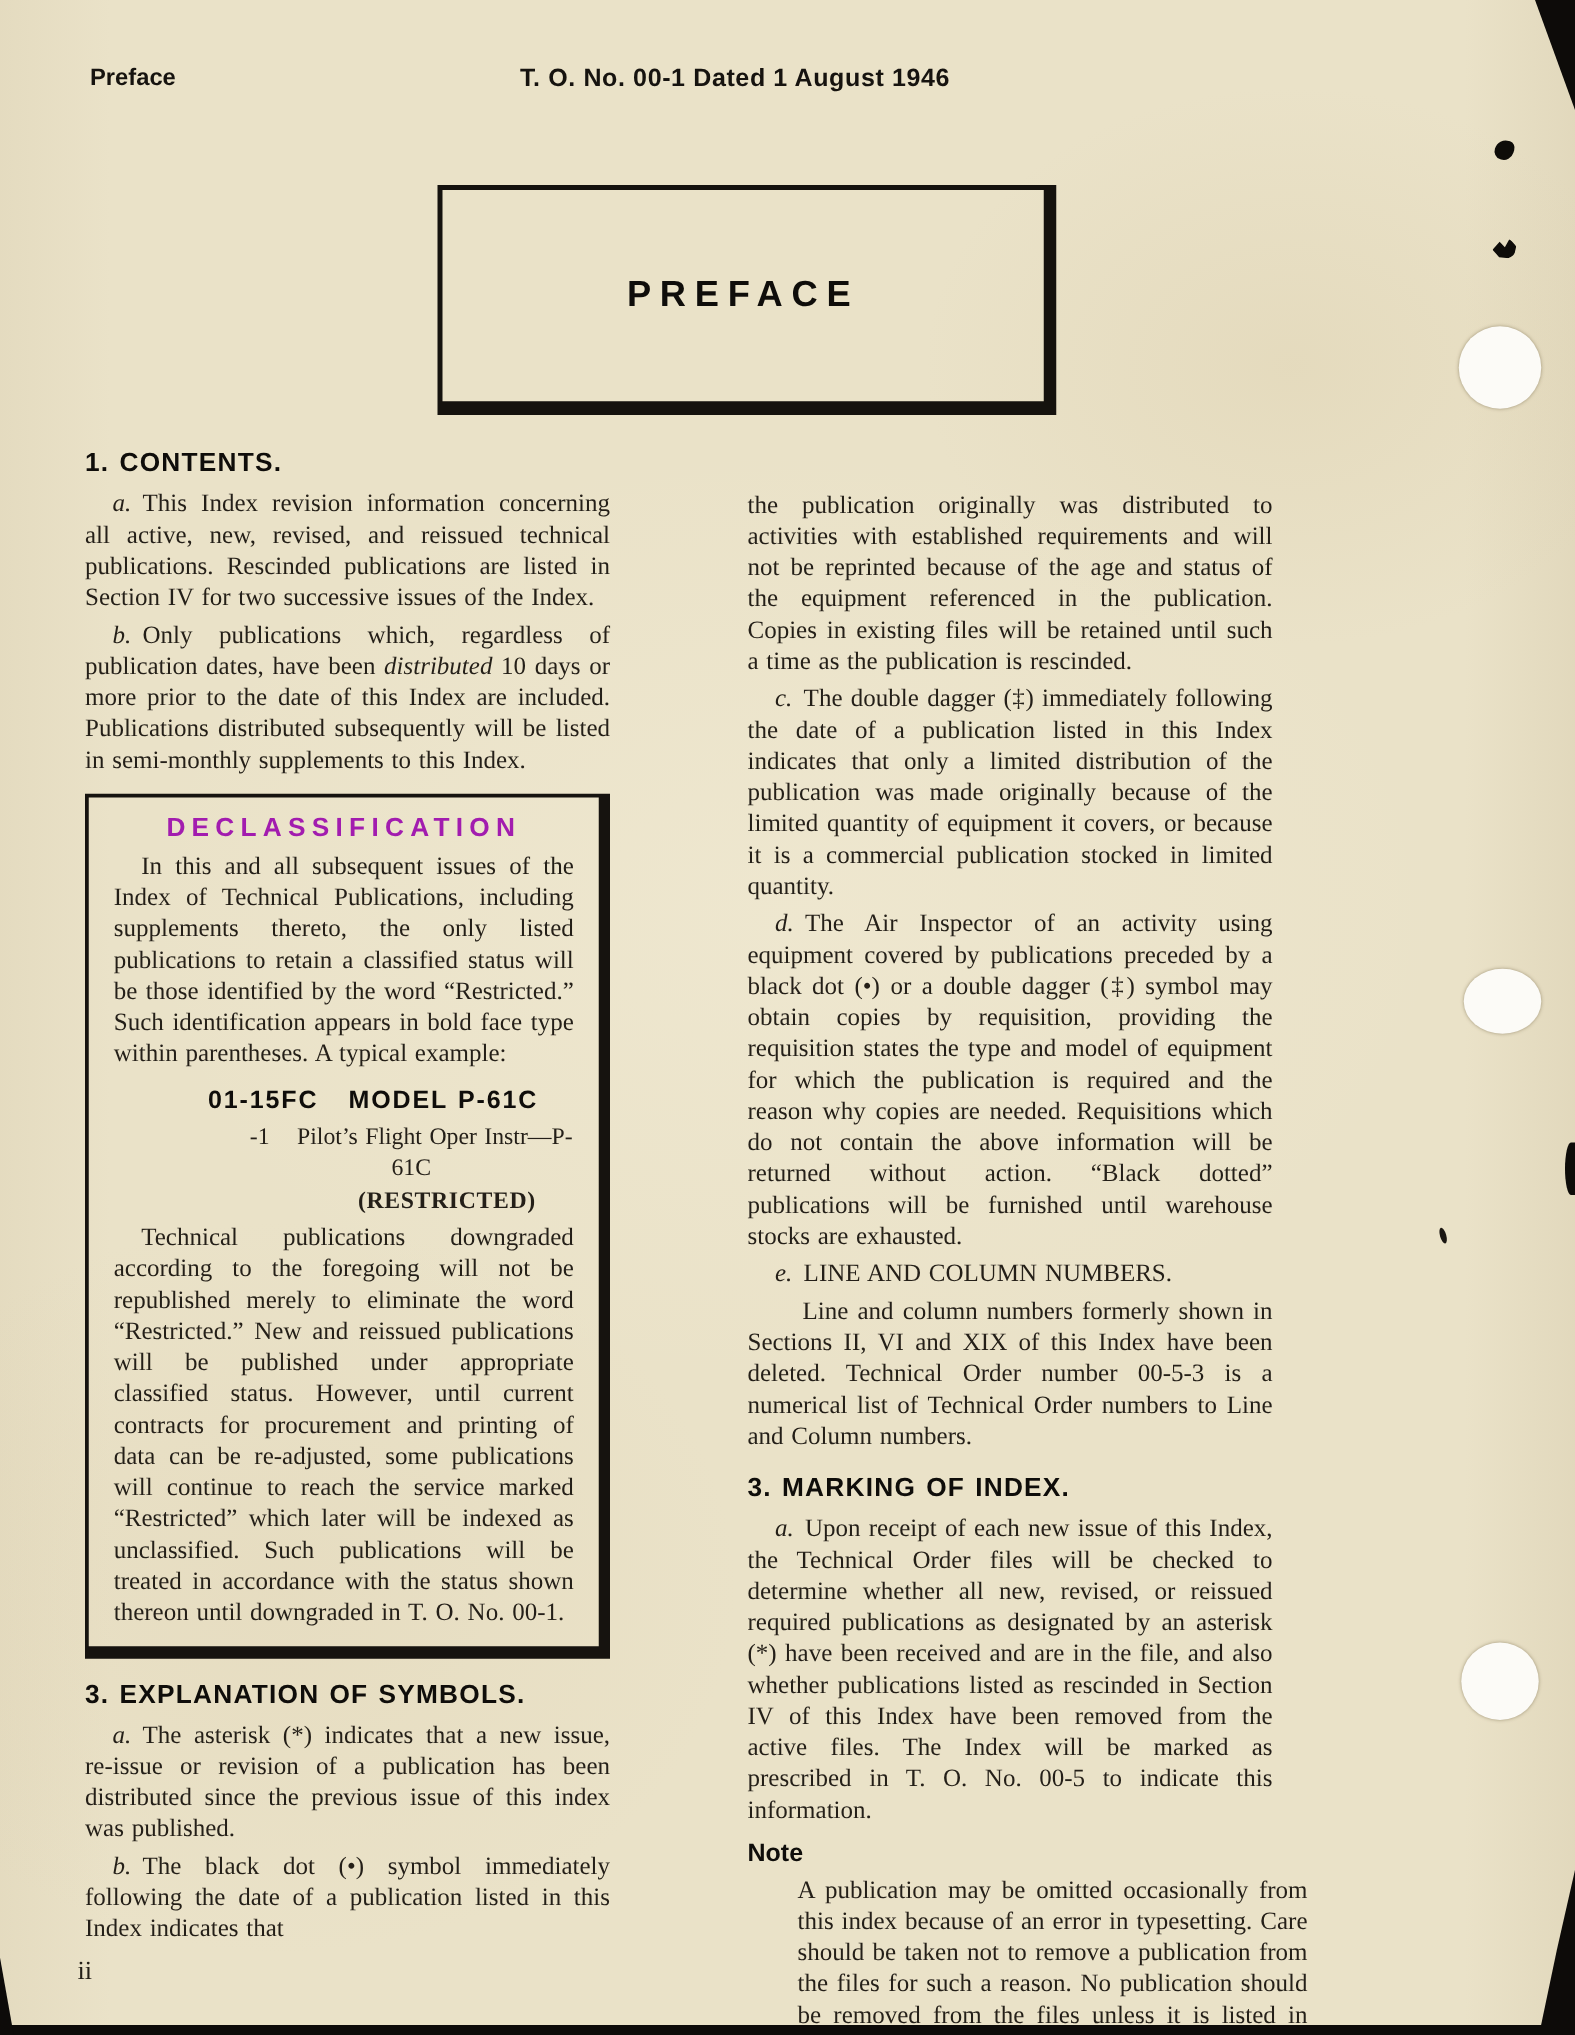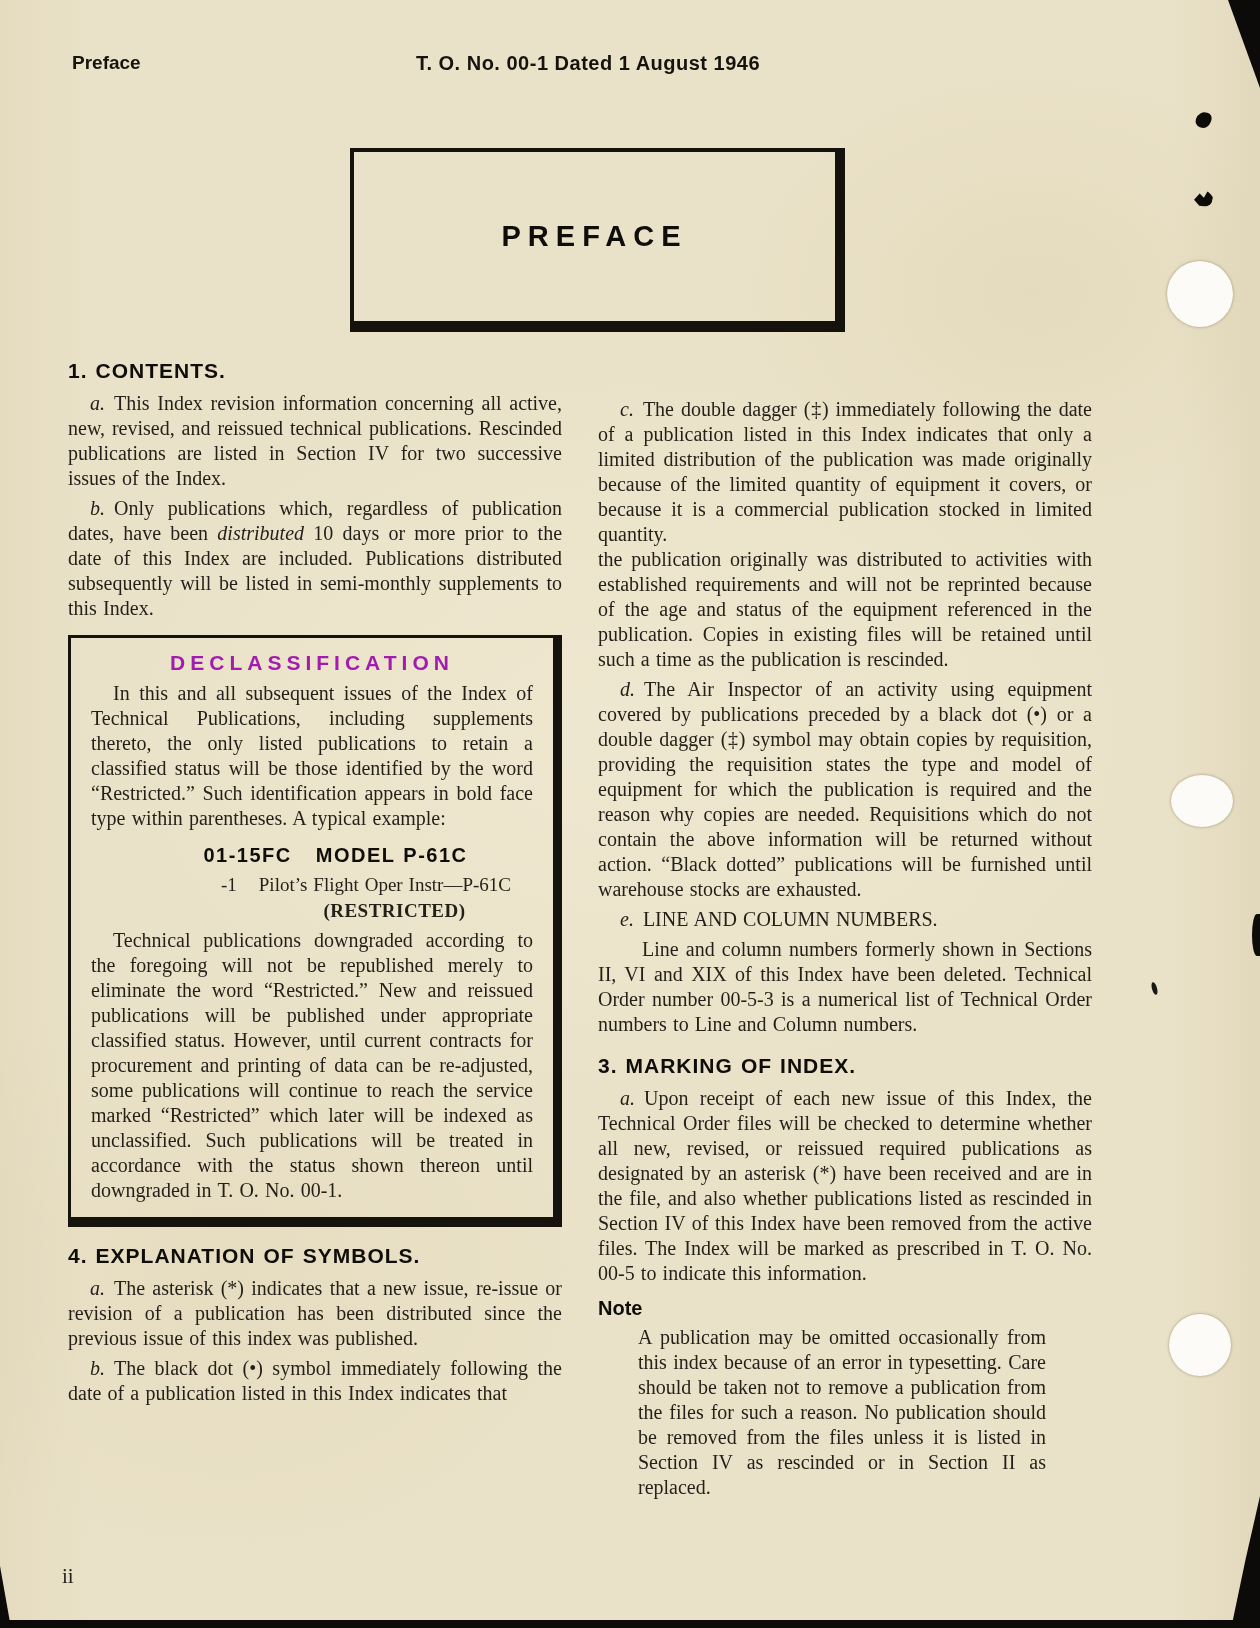--- a/index.html
+++ b/index.html
@@ -16,21 +16,21 @@
   }
   .header{position:absolute;left:68px;top:52px;width:1024px;height:26px;}
   .header-left{position:absolute;left:4px;top:0;font-family:"Liberation Sans",sans-serif;font-weight:bold;font-size:19px;color:#16130f;}
   .header-center{position:absolute;left:16px;right:0;top:0;text-align:center;font-family:"Liberation Sans",sans-serif;font-weight:bold;font-size:20px;letter-spacing:.5px;color:#16130f;}
   .preface-box{
     position:absolute;left:350px;top:148px;width:481px;height:169px;
     border:solid #15120e;border-width:4px 10px 11px 4px;
     display:flex;align-items:center;justify-content:center;
   }
   .preface-title{font-family:"Liberation Sans",sans-serif;font-weight:bold;font-size:29px;letter-spacing:7px;color:#0f0d0a;}
-  .col{position:absolute;width:494px;font-size:20px;line-height:25px;text-align:justify;word-spacing:.06em;}
+  .col{position:absolute;width:420px;font-size:20px;line-height:25px;text-align:justify;word-spacing:.06em;}
   .col-left{left:68px;top:358px;}
   .col-right{left:598px;top:392px;}
   .sec-heading{font-family:"Liberation Sans",sans-serif;font-weight:bold;font-size:21px;letter-spacing:1px;color:#0f0d0a;margin:16px 0 8px 0;text-align:left;}
   .sec-heading.first{margin-top:0;}
   .para{margin:5px 0 0 0;text-indent:22px;}
   .para.noindent{text-indent:0;margin-top:0;}
   .para.bigindent{text-indent:44px;}
   .lead{font-style:italic;margin-right:9px;}
   .em{font-style:italic;}
   .decl-box{
@@ -84,28 +84,28 @@
     <div class="box-heading">DECLASSIFICATION</div>
     <p class="para">In this and all subsequent issues of the Index of Technical Publications, including supplements thereto, the only listed publications to retain a classified status will be those identified by the word “Restricted.” Such identification appears in bold face type within parentheses. A typical example:</p>
     <div class="example">
       <div class="ex-line1"><span>01-15FC</span><span class="ex-model">MODEL P-61C</span></div>
       <div class="ex-line2"><span>-1</span><span class="ex-title">Pilot’s Flight Oper Instr—P-61C</span></div>
       <div class="ex-line3">(RESTRICTED)</div>
     </div>
     <p class="para">Technical publications downgraded according to the foregoing will not be republished merely to eliminate the word “Restricted.” New and reissued publications will be published under appropriate classified status. However, until current contracts for procurement and printing of data can be re-adjusted, some publications will continue to reach the service marked “Restricted” which later will be indexed as unclassified. Such publications will be treated in accordance with the status shown thereon until downgraded in T. O. No. 00-1.</p>
   </div>
 
-  <div class="sec-heading">4. EXPLANATION OF SYMBOLS.</div>
+  <div class="sec-heading">3. EXPLANATION OF SYMBOLS.</div>
   <p class="para"><span class="lead">a.</span><span>The asterisk (*) indicates that a new issue, re-issue or revision of a publication has been distributed since the previous issue of this index was published.</span></p>
   <p class="para"><span class="lead">b.</span><span>The black dot (•) symbol immediately following the date of a publication listed in this Index indicates that</span></p>
 </div>
 
 <div class="col col-right">
+  <p class="para noindent">the publication originally was distributed to activities with established requirements and will not be reprinted because of the age and status of the equipment referenced in the publication. Copies in existing files will be retained until such a time as the publication is rescinded.</p>
   <p class="para"><span class="lead">c.</span><span>The double dagger (‡) immediately following the date of a publication listed in this Index indicates that only a limited distribution of the publication was made originally because of the limited quantity of equipment it covers, or because it is a commercial publication stocked in limited quantity.</span></p>
-  <p class="para noindent">the publication originally was distributed to activities with established requirements and will not be reprinted because of the age and status of the equipment referenced in the publication. Copies in existing files will be retained until such a time as the publication is rescinded.</p>
   <p class="para"><span class="lead">d.</span><span>The Air Inspector of an activity using equipment covered by publications preceded by a black dot (•) or a double dagger (‡) symbol may obtain copies by requisition, providing the requisition states the type and model of equipment for which the publication is required and the reason why copies are needed. Requisitions which do not contain the above information will be returned without action. “Black dotted” publications will be furnished until warehouse stocks are exhausted.</span></p>
   <p class="para"><span class="lead">e.</span><span>LINE AND COLUMN NUMBERS.</span></p>
   <p class="para bigindent">Line and column numbers formerly shown in Sections II, VI and XIX of this Index have been deleted. Technical Order number 00-5-3 is a numerical list of Technical Order numbers to Line and Column numbers.</p>
   <div class="sec-heading">3. MARKING OF INDEX.</div>
   <p class="para"><span class="lead">a.</span><span>Upon receipt of each new issue of this Index, the Technical Order files will be checked to determine whether all new, revised, or reissued required publications as designated by an asterisk (*) have been received and are in the file, and also whether publications listed as rescinded in Section IV of this Index have been removed from the active files. The Index will be marked as prescribed in T. O. No. 00-5 to indicate this information.</span></p>
   <div class="note-heading">Note</div>
   <p class="para noindent note-block">A publication may be omitted occasionally from this index because of an error in typesetting. Care should be taken not to remove a publication from the files for such a reason. No publication should be removed from the files unless it is listed in Section IV as rescinded or in Section II as replaced.</p>
 </div>
 
 <div class="page-number">ii</div>

